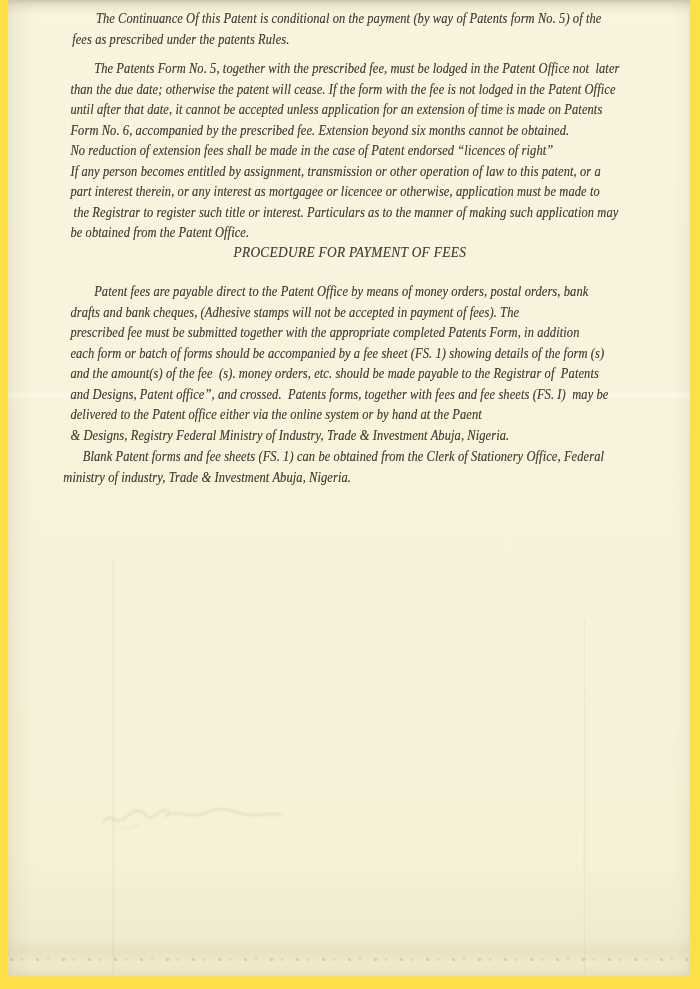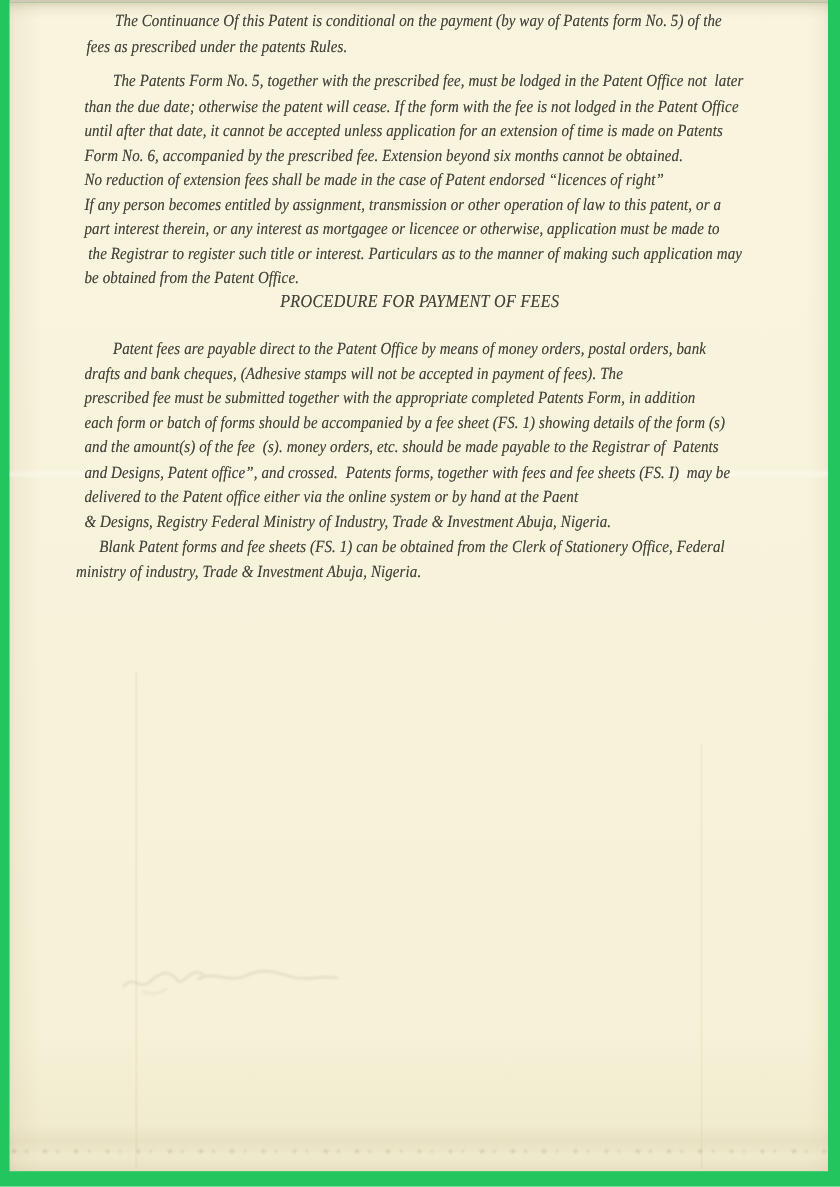--- a/index.html
+++ b/index.html
@@ -6,21 +6,21 @@
     margin: 0;
     padding: 0;
     background: #fcfcfb;
     font-family: "Liberation Serif", "DejaVu Serif", serif;
   }
   .scan-root {
     position: relative;
     width: 700px;
     height: 989px;
     overflow: hidden;
-    background: #22c55e;
+    background: #fde047;
   }
   
   .paper {
     position: absolute;
     left: 8px;
     top: 0px;
     width: 682px;
     height: 974px;
     background:
       linear-gradient(90deg, rgba(200,190,155,0.20) 0px, rgba(200,190,155,0.0) 26px),

